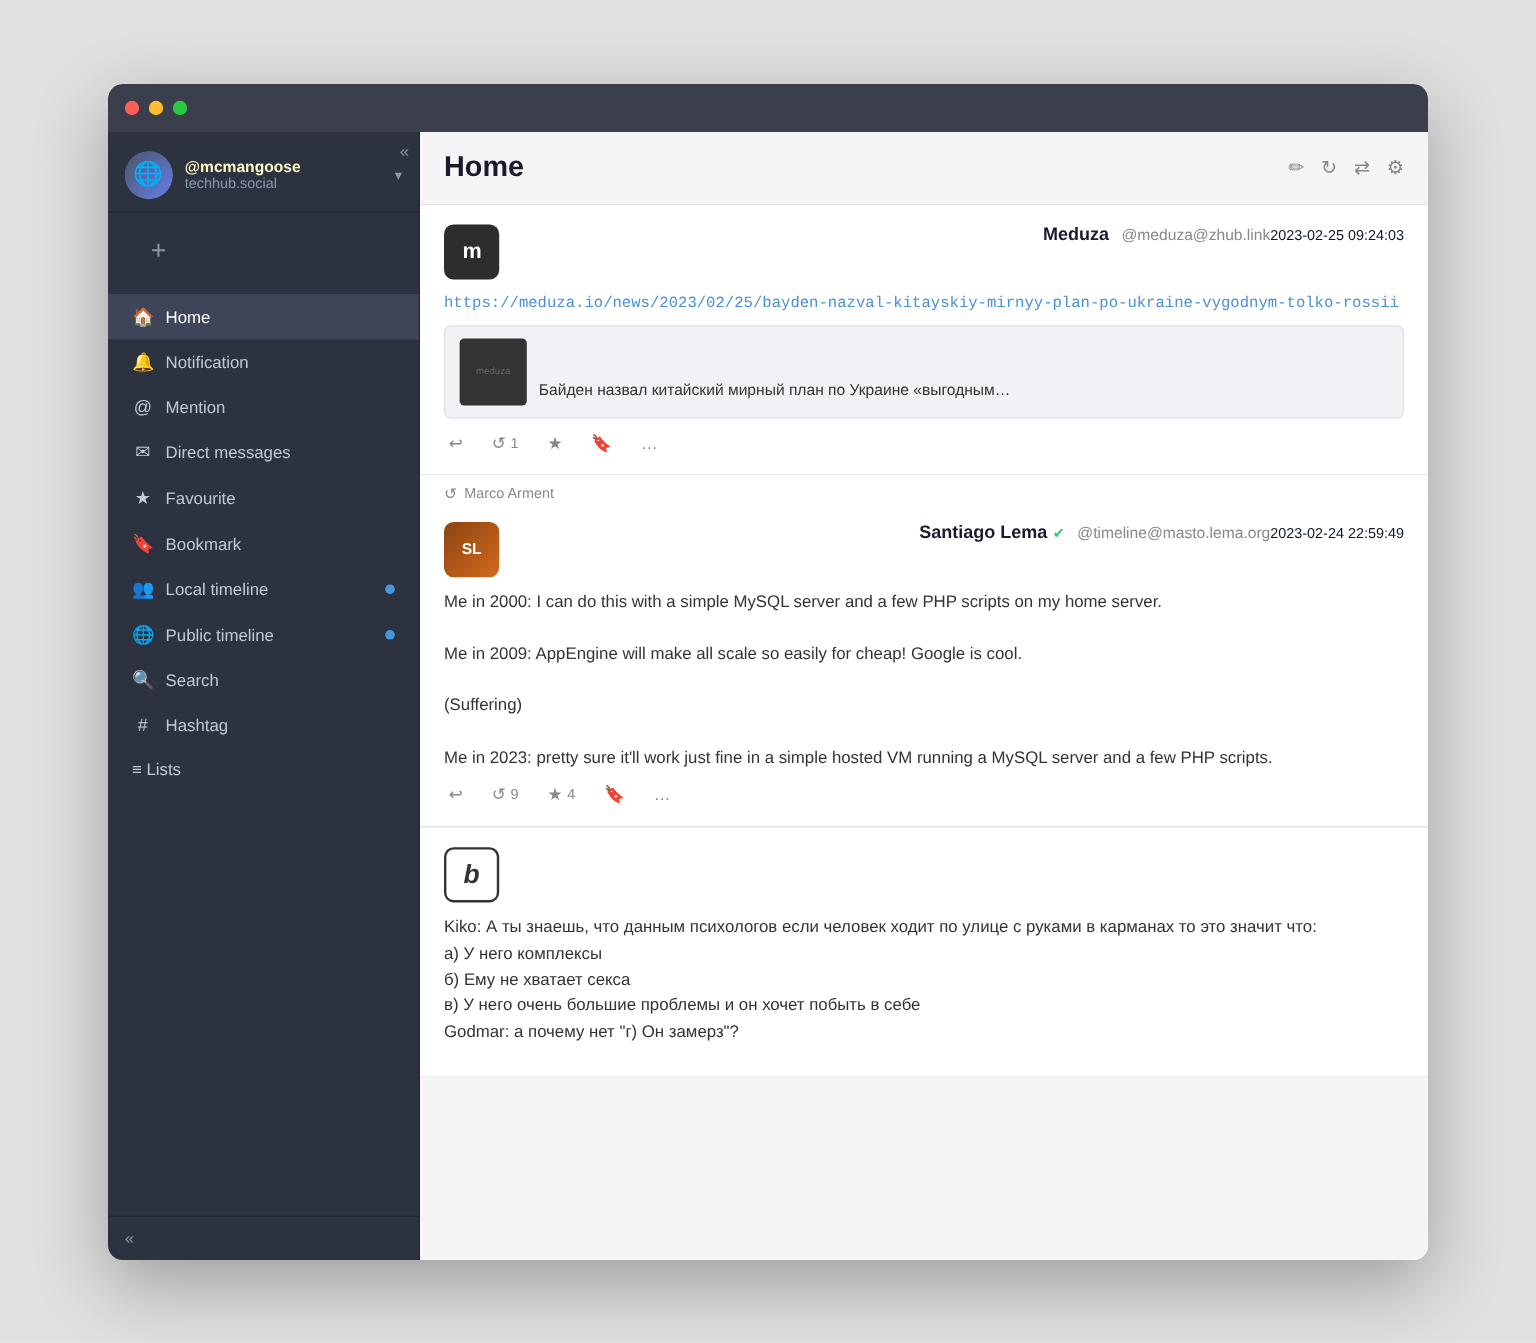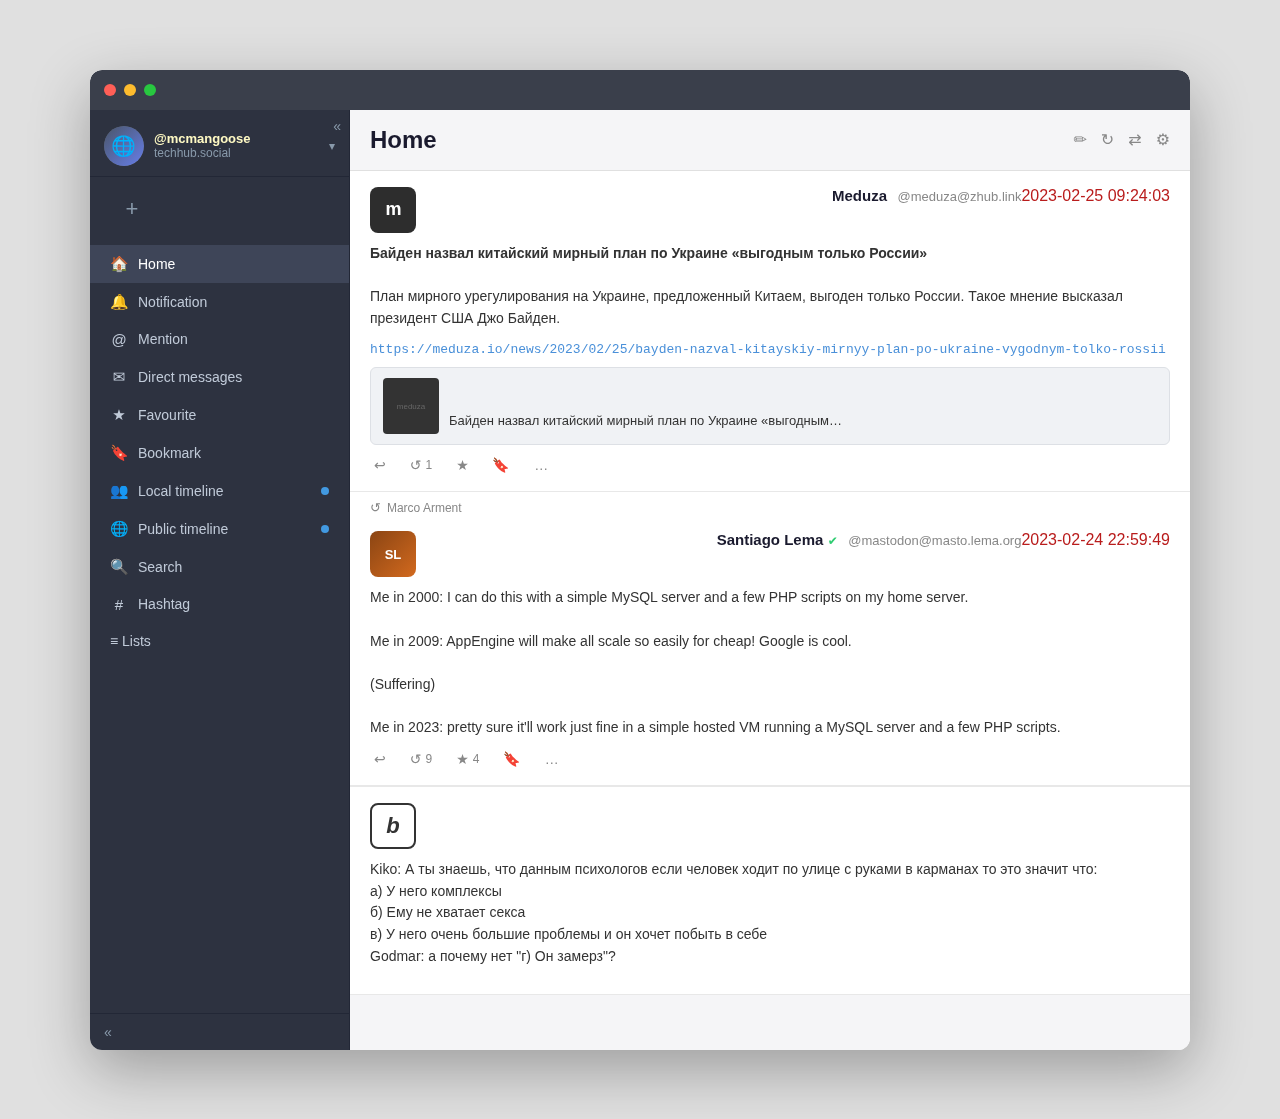--- a/index.html
+++ b/index.html
@@ -251,22 +251,22 @@
       font-weight: 700;
       color: #1a1a2e;
       font-size: 15px;
     }
     .post-handle {
       color: #888;
       font-size: 13px;
       margin-left: 6px;
     }
     .post-time {
-      color: #b91c1c;
-      font-size: 16px;
+      color: #0f172a;
+      font-size: 12px;
     }
     .post-body {
       color: #333;
       font-size: 14px;
       line-height: 1.55;
       margin-bottom: 10px;
     }
     .post-link {
       color: #4a90d9;
       text-decoration: none;
@@ -445,24 +445,20 @@
           <div class="post-meta">
             <div class="post-author-line">
               <div>
                 <span class="post-author">Meduza</span>
                 <span class="post-handle">@meduza@zhub.link</span>
               </div>
               <span class="post-time">2023-02-25 09:24:03</span>
             </div>
           </div>
         </div>
-        <div class="post-body">
-          <strong>Байден назвал китайский мирный план по Украине «выгодным только России»</strong><br><br>
-          <span>План мирного урегулирования на Украине, предложенный Китаем, выгоден только России. Такое мнение высказал президент США Джо Байден.</span>
-        </div>
         <a class="post-link" href="#">https://meduza.io/news/2023/02/25/bayden-nazval-kitayskiy-mirnyy-plan-po-ukraine-vygodnym-tolko-rossii</a>
         <div class="post-preview">
           <div class="post-preview-thumb">
             <span style="font-size:8px; color:#666; text-align:center;">meduza</span>
           </div>
           <div class="post-preview-text">
             <div class="post-preview-title">Байден назвал китайский мирный план по Украине «выгодным…</div>
           </div>
         </div>
         <div class="post-actions">
@@ -491,21 +487,21 @@
           <span>Marco Arment</span>
         </div>
         <div class="post">
           <div class="post-header">
             <div class="post-avatar" style="background: linear-gradient(135deg, #8B4513, #D2691E); font-size:13px; font-weight:600;">SL</div>
             <div class="post-meta">
               <div class="post-author-line">
                 <div>
                   <span class="post-author">Santiago Lema</span>
                   <span class="verify-icon"> ✔</span>
-                  <span class="post-handle">@mastodon@masto.lema.org</span>
+                  <span class="post-handle">@timeline@masto.lema.org</span>
                 </div>
                 <span class="post-time">2023-02-24 22:59:49</span>
               </div>
             </div>
           </div>
           <div class="post-body">
             Me in 2000: I can do this with a simple MySQL server and a few PHP scripts on my home server.<br><br>
             Me in 2009: AppEngine will make all scale so easily for cheap! Google is cool.<br><br>
             (Suffering)<br><br>
             Me in 2023: pretty sure it'll work just fine in a simple hosted VM running a MySQL server and a few PHP scripts.

